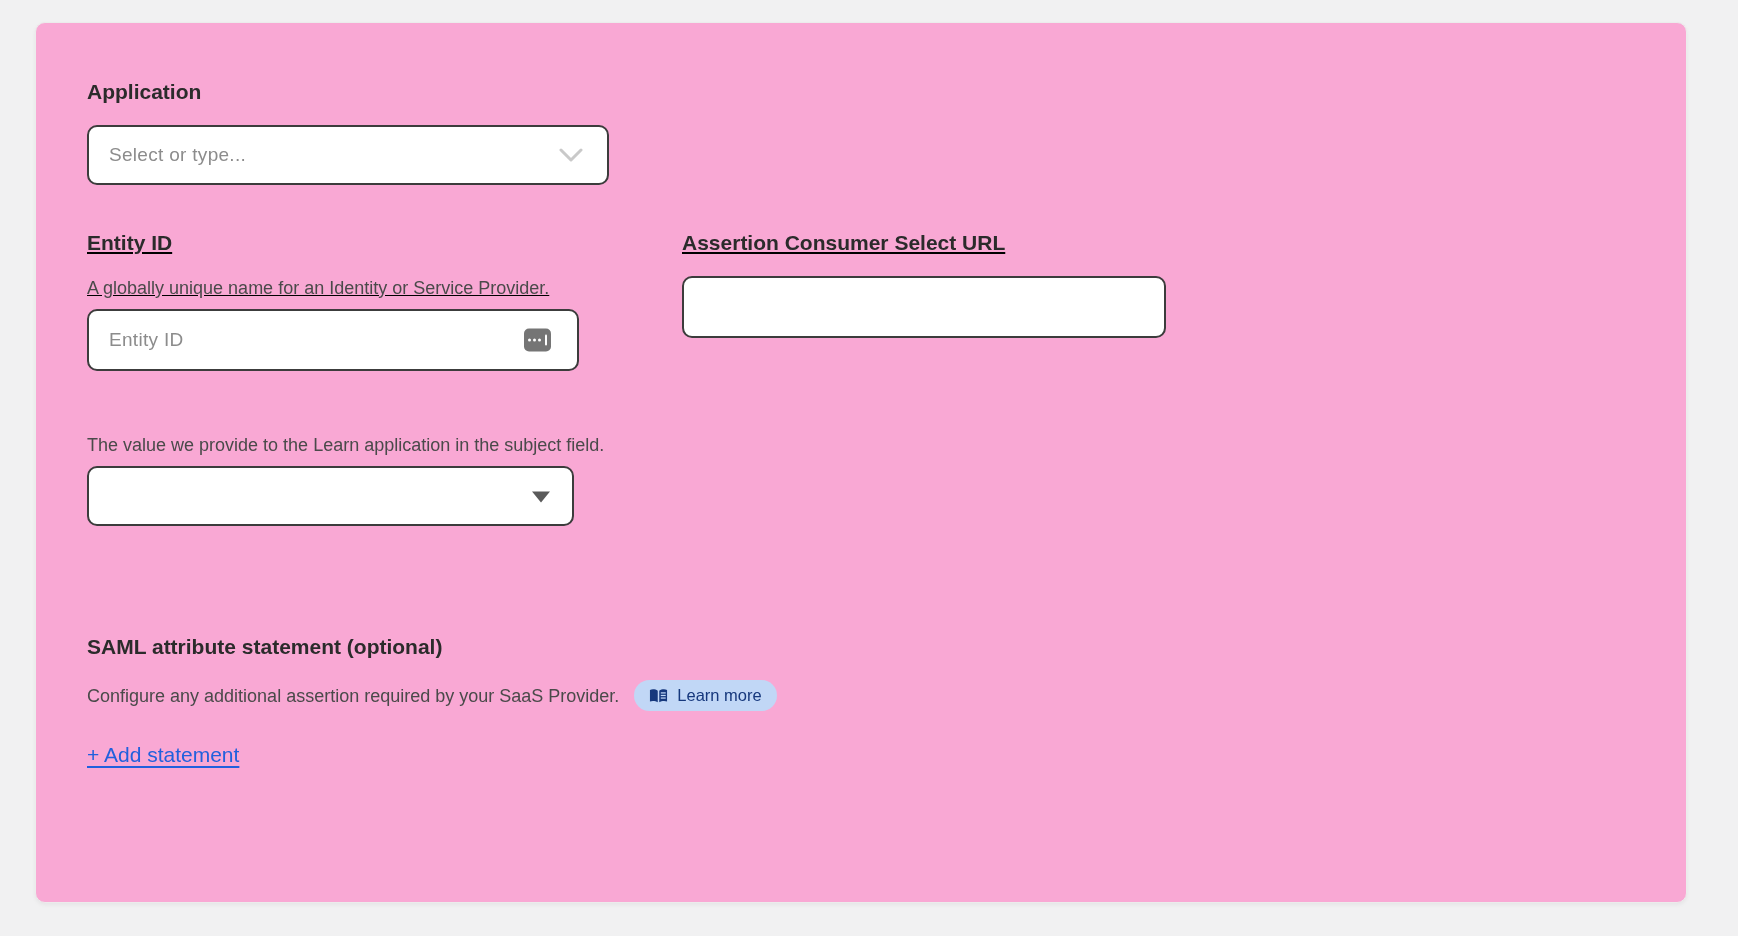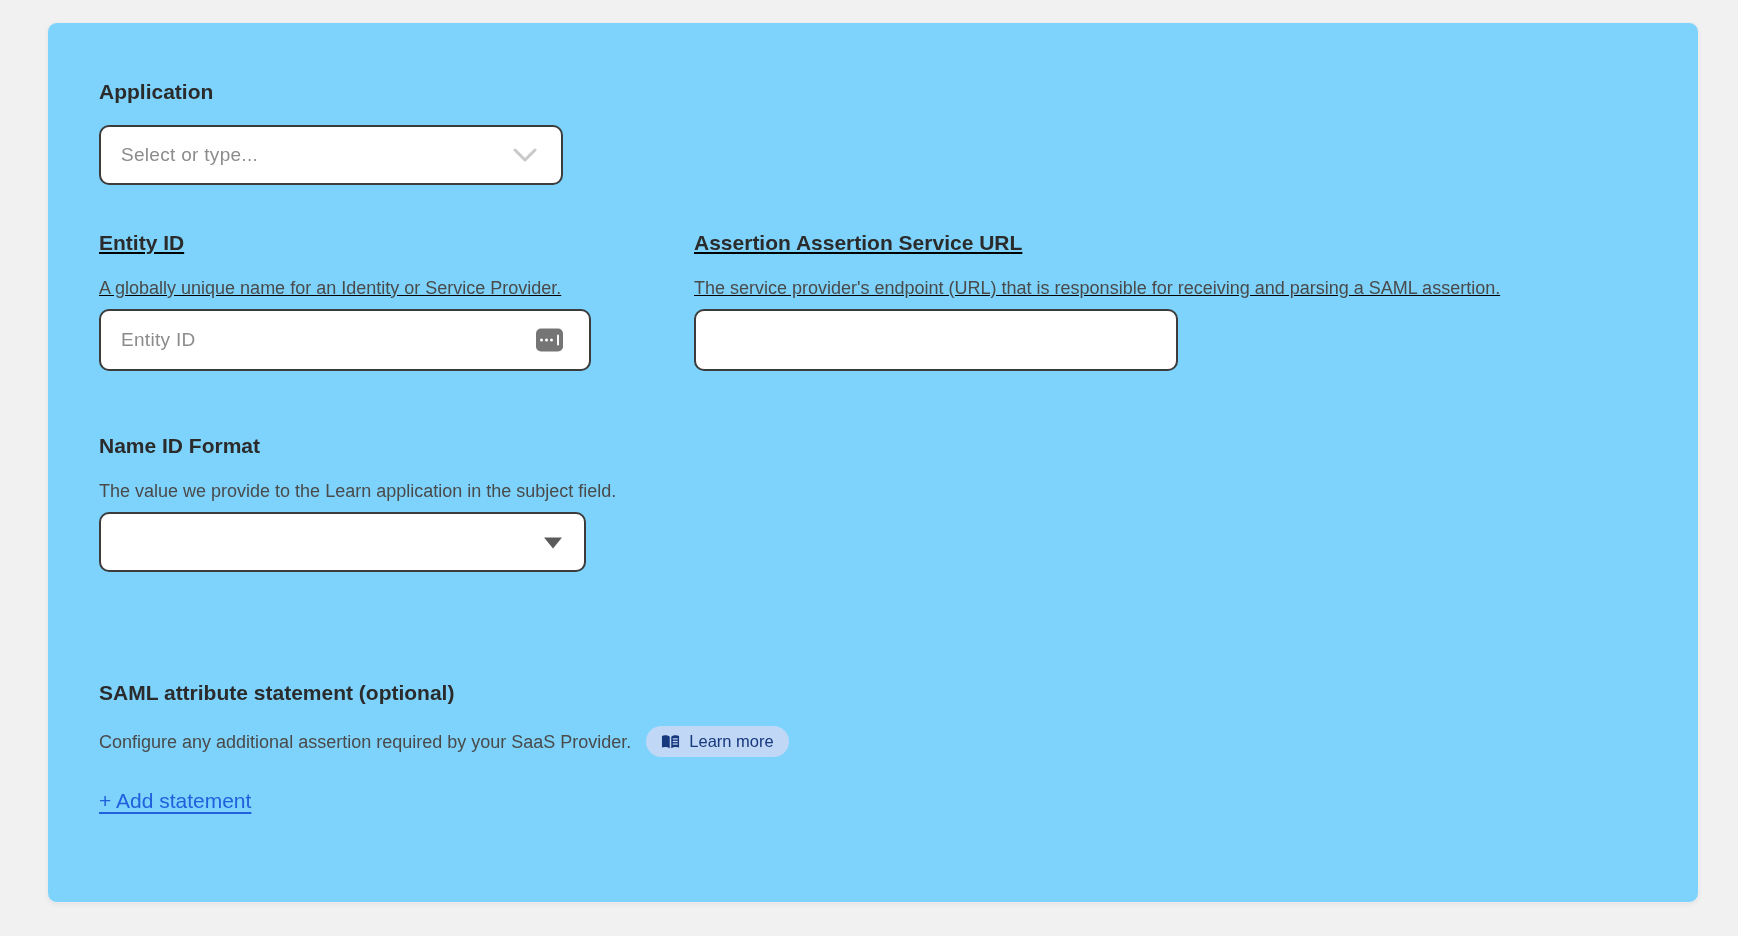--- a/index.html
+++ b/index.html
@@ -9,26 +9,26 @@
   body {
     width: 1738px;
     height: 936px;
     background: #f1f1f2;
     font-family: "Liberation Sans", sans-serif;
     overflow: hidden;
     position: relative;
   }
   .card {
     position: absolute;
-    left: 47px;
+    left: 35px;
     top: 22px;
     width: 1652px;
     height: 881px;
     box-sizing: border-box;
-    background: #7dd3fc;
+    background: #f9a8d4;
     border: 1px solid #ececec;
     border-radius: 10px;
     box-shadow: 0 2px 4px rgba(0,0,0,0.05);
     padding: 56px 51px 50px 51px;
   }
   .section-title {
     font-size: 21px;
     line-height: 26px;
     font-weight: bold;
     color: #2b2b2b;
@@ -122,21 +122,21 @@
     background: #ffffff;
     margin-left: 2px;
     border-radius: 1px;
   }
   .row-two-col {
     display: grid;
     grid-template-columns: 595px 1fr;
     margin-top: 45px;
     text-decoration: underline;
   }
-  .app-select { width: 464px; }
+  .app-select { width: 522px; }
   .entity-input-wrap { width: 492px; }
   .acs-input-wrap { width: 484px; }
   .nameid-section { margin-top: 62px; }
   .nameid-select { width: 487px; }
   .saml-section { margin-top: 108px; }
   .desc-with-pill {
     display: flex;
     align-items: center;
     margin: 0;
   }
@@ -191,30 +191,28 @@
         <input class="text-input" type="text" placeholder="Entity ID" style="">
         <span class="autofill-icon">
           <span class="dot"></span>
             <span class="dot"></span>
             <span class="dot"></span>
             <span class="bar"></span>
         </span>
       </div>
     </div>
     <div>
-      <h2 class="section-title">Assertion Assertion Service URL</h2>
-      <p class="section-desc">The service provider's endpoint (URL) that is responsible for receiving and parsing a SAML assertion.</p>
+      <h2 class="section-title">Assertion Consumer Select URL</h2>
       <div class="input-wrap acs-input-wrap">
         <input class="text-input" type="text" value="" style="">
       </div>
     </div>
   </div>
 
   <div class="nameid-section">
-    <h2 class="section-title">Name ID Format</h2>
     <p class="section-desc">The value we provide to the Learn application in the subject field.</p>
     <div class="field-box nameid-select" role="combobox">
       <span class="select-placeholder"></span>
       <span class="caret-icon"></span>
     </div>
   </div>
 
   <div class="saml-section">
     <h2 class="section-title">SAML attribute statement (optional)</h2>
     <div class="desc-with-pill">

